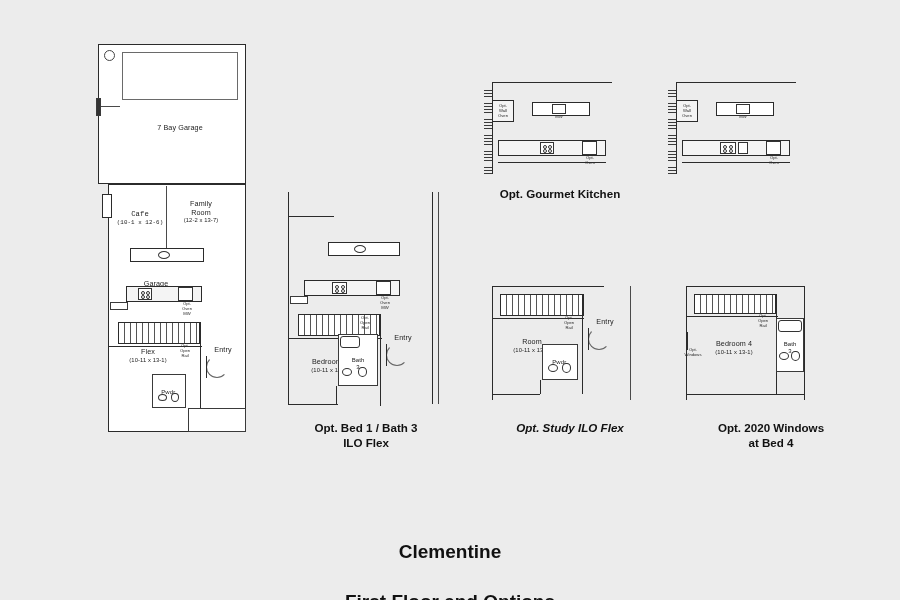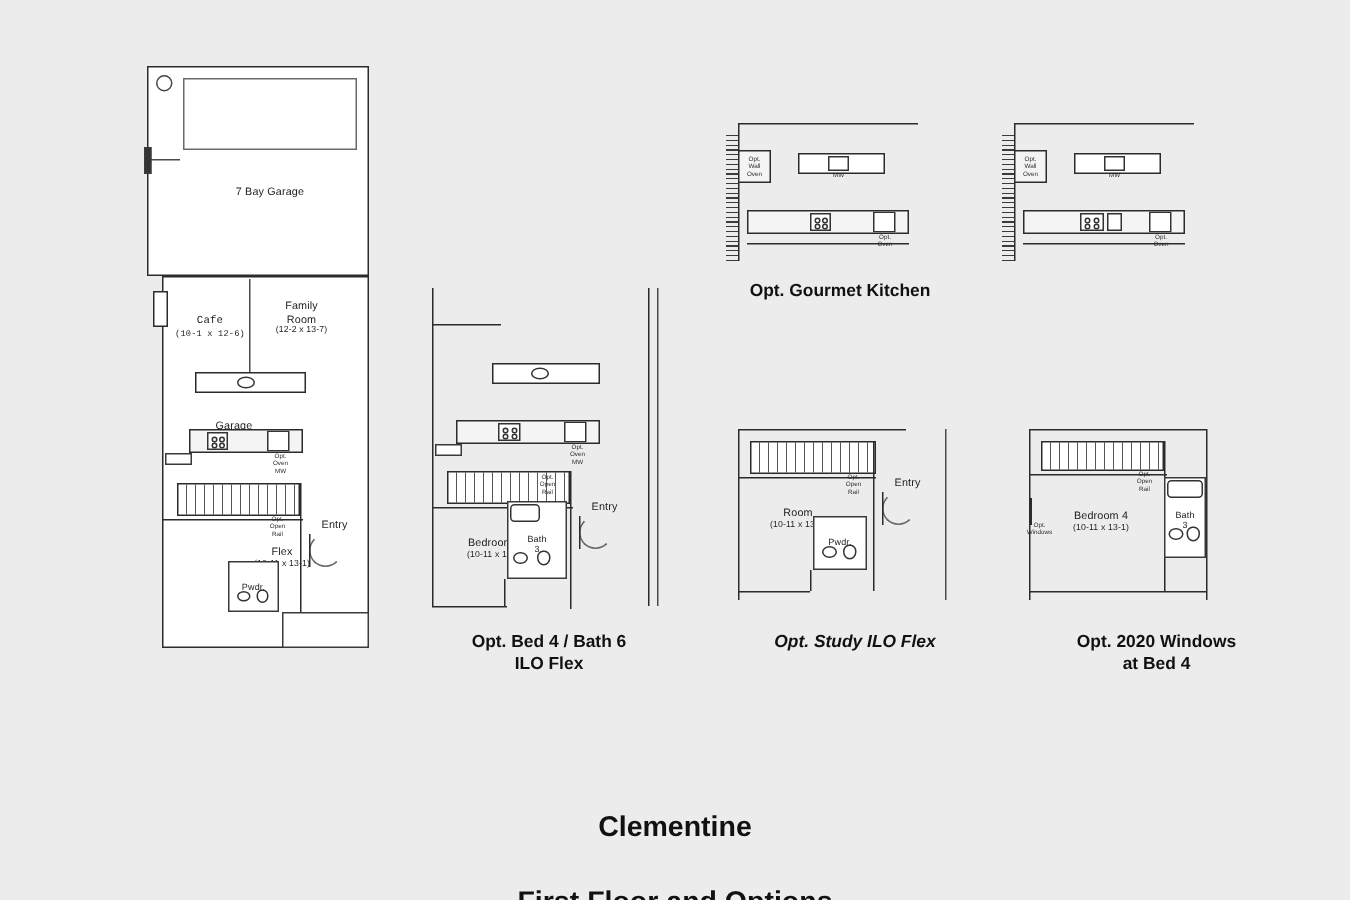--- a/index.html
+++ b/index.html
@@ -223,21 +223,21 @@
     <div class="wall-thin" style="left:14px; top:258px; width:18px; height:8px;"></div>
 
     <div class="stairs" style="left:22px; top:278px; width:82px; height:22px;"></div>
     <div class="tiny" style="left:78px; top:300px; width:22px;">Opt.
 Open
 Rail</div>
 
     <div class="line-h" style="left:12px; top:302px; width:94px;"></div>
     <div class="line-v" style="left:104px; top:278px; height:92px;"></div>
 
-    <div class="room-label" style="left:14px; top:312px; width:76px;margin-left:40px;">
+    <div class="room-label" style="left:14px; top:296px; width:76px;">
       <span>Flex</span>
       <span class="dim">(10-11 x 13-1)</span>
     </div>
 
     <div class="room-label" style="left:106px; top:294px; width:42px;">
       <span>Entry</span>
     </div>
 
     <div class="door-arc" style="left:110px; top:312px; width:22px; height:22px;"></div>
     <div class="line-v" style="left:110px; top:312px; height:22px;"></div>
@@ -356,21 +356,21 @@
 
     <div class="room-label" style="left:102px; top:134px; width:42px;">
       <span>Entry</span>
     </div>
     <div class="door-arc" style="left:106px; top:152px; width:22px; height:22px;"></div>
     <div class="line-v" style="left:106px; top:152px; height:22px;"></div>
 
     <div class="line-h" style="left:8px; top:212px; width:50px;"></div>
     <div class="line-v" style="left:56px; top:194px; height:18px;"></div>
   </div>
-  <div class="opt-caption" style="left:276px; top:420px; width:180px;">Opt. Bed 4 / Bath 6
+  <div class="opt-caption" style="left:276px; top:420px; width:180px;">Opt. Bed 1 / Bath 3
 ILO Flex</div>
 
   <div class="plan" style="left:484px; top:286px; width:160px; height:120px;">
     <div class="line-v" style="left:8px; top:0px; height:114px;"></div>
     <div class="line-v thin" style="left:146px; top:0px; height:114px;"></div>
     <div class="line-h" style="left:8px; top:0px; width:112px;"></div>
 
     <div class="stairs" style="left:16px; top:8px; width:84px; height:22px;"></div>
     <div class="tiny" style="left:74px; top:30px; width:22px;">Opt.
 Open

